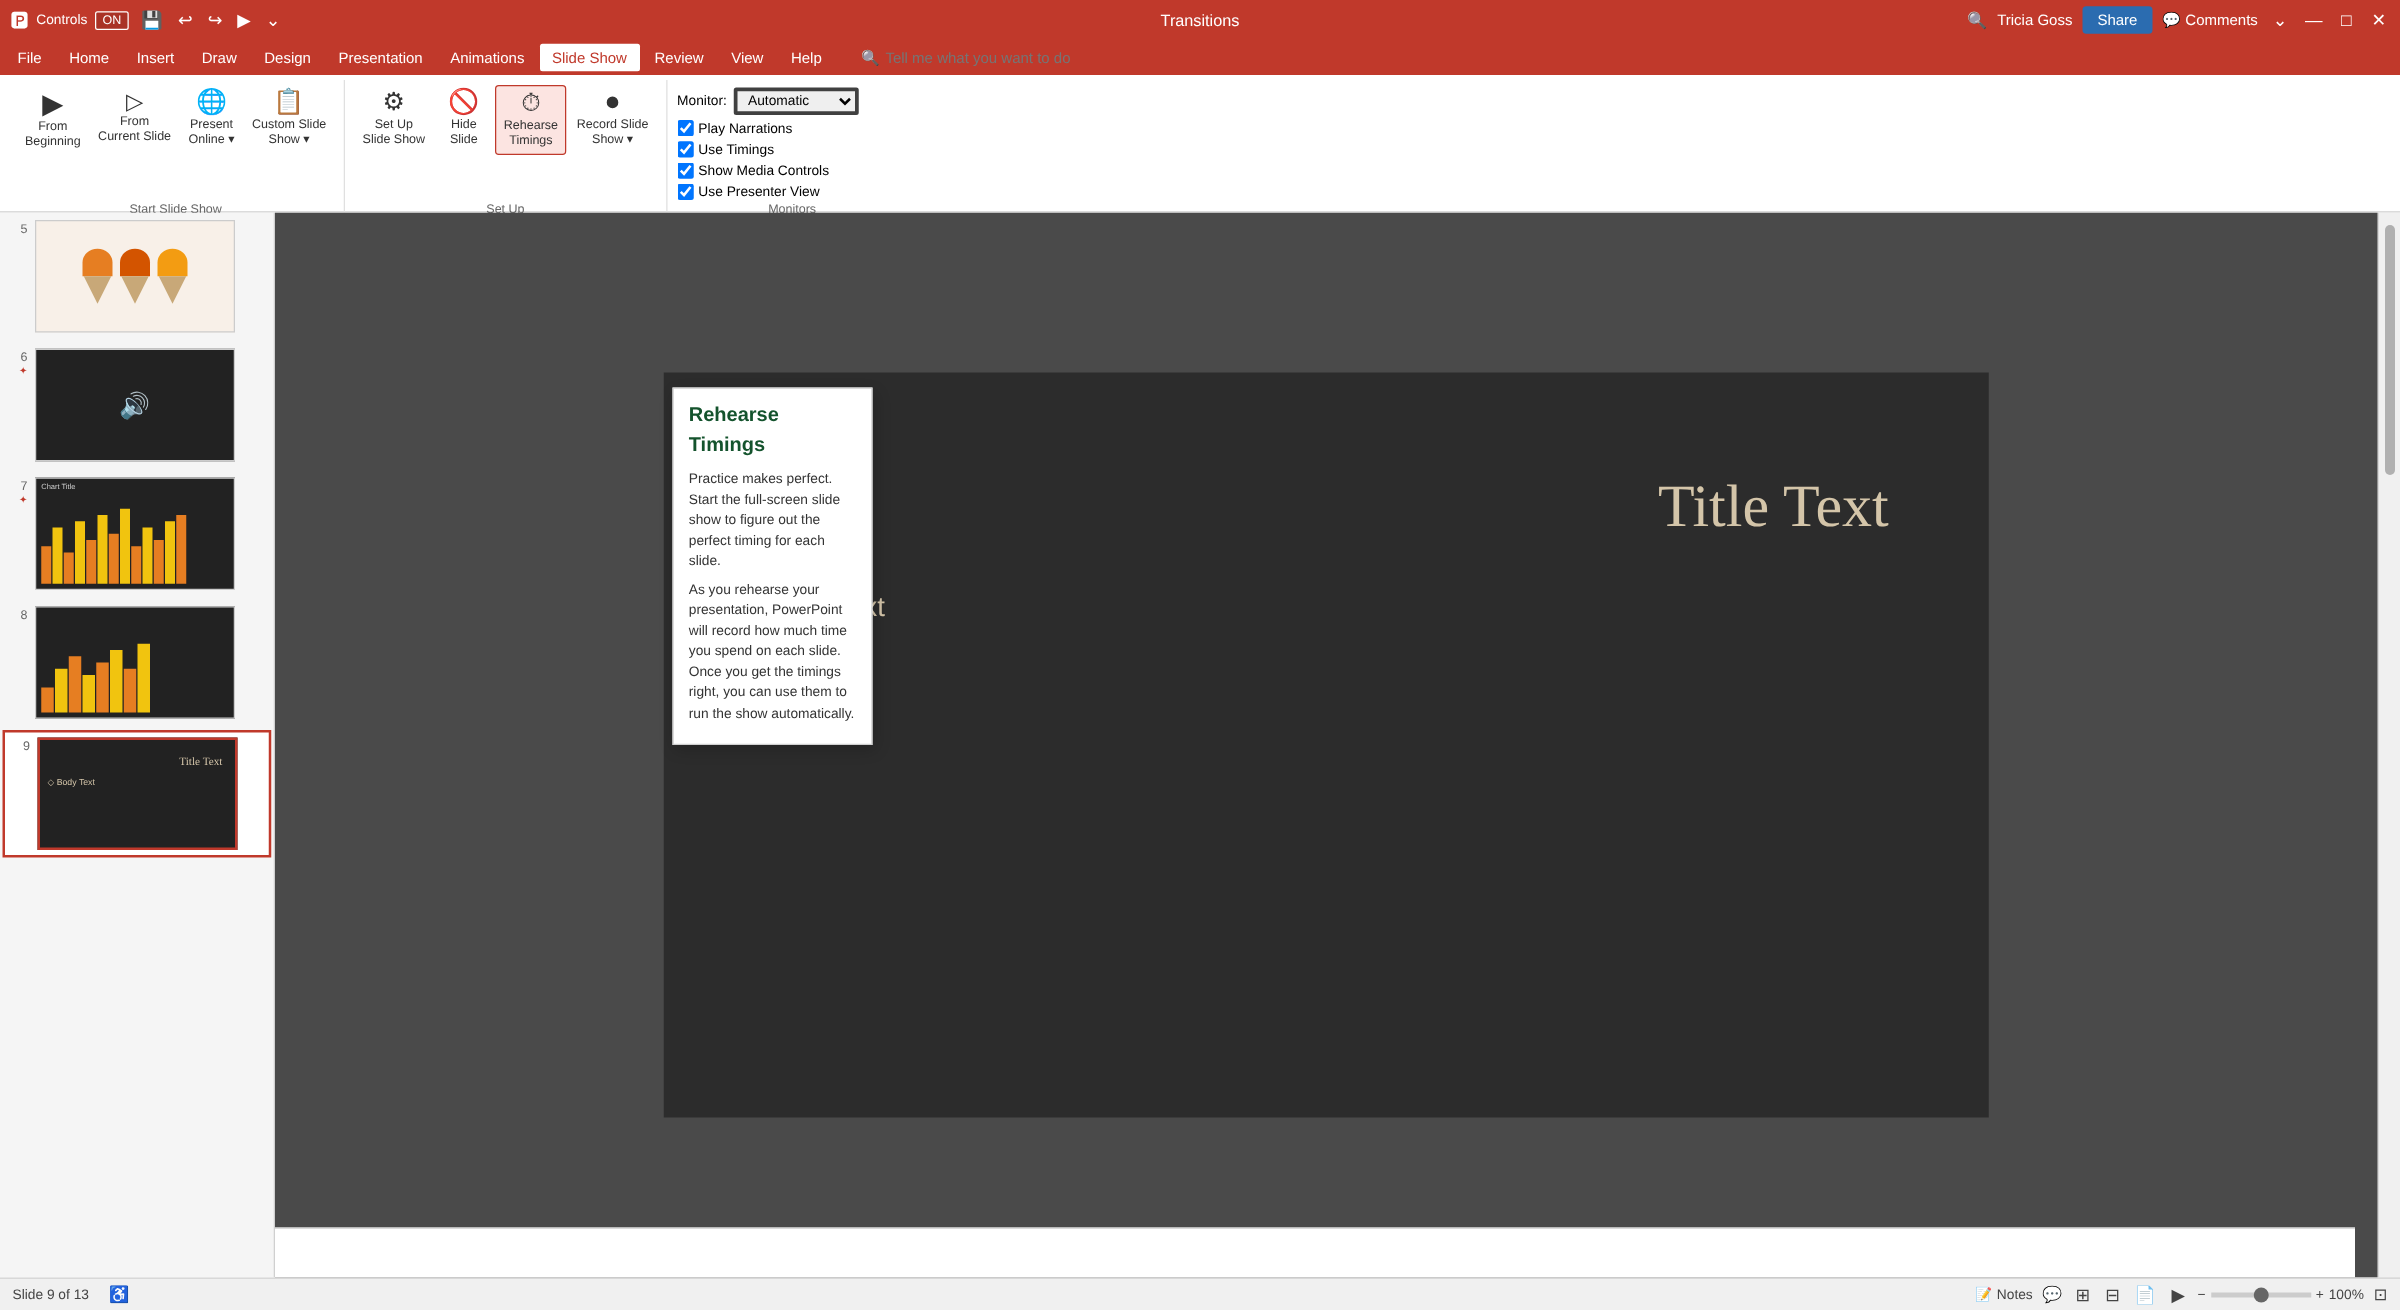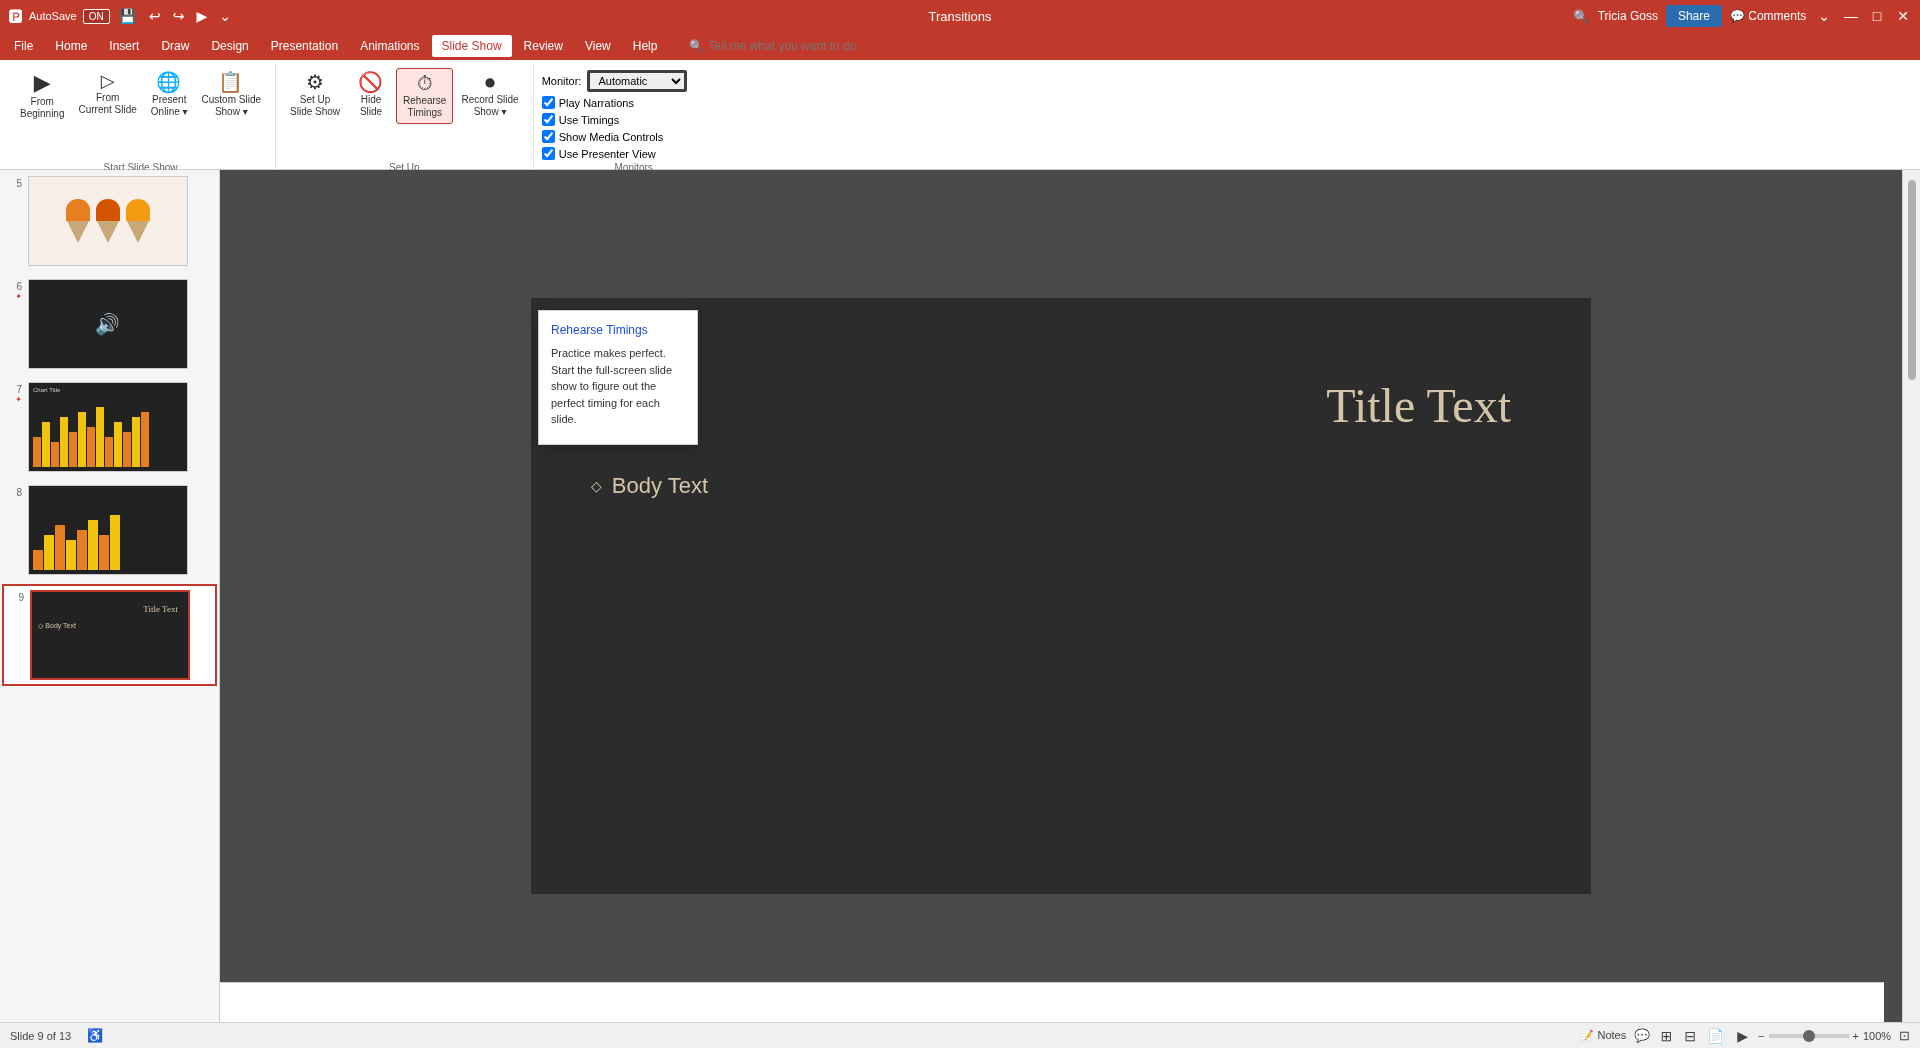--- a/index.html
+++ b/index.html
@@ -231,23 +231,23 @@
       background: white;
       border: 1px solid #d0d0d0;
       box-shadow: 2px 4px 12px rgba(0,0,0,0.2);
       padding: 10px 12px;
       z-index: 100;
       font-size: 11px;
       color: #333;
       line-height: 1.5;
     }
     #rehearse-popup h4 {
-      font-size: 12px;
-      font-weight: 400;
-      color: #1d4ed8;
+      font-size: 16px;
+      font-weight: 700;
+      color: #14532d;
       margin-bottom: 6px;
     }
     #rehearse-popup p { margin-bottom: 6px; }
 
     
     #right-panel {
       width: 18px;
       background: #f0f0f0;
       border-left: 1px solid #d0d0d0;
       display: flex;
@@ -296,21 +296,21 @@
     }
   </style>
 </head>
 <body>
 
 <div id="layout-wrapper">
 
   <div id="titlebar">
     <div class="left">
       <span style="font-size:16px;">🅿</span>
-      <span style="font-size:11px;">AutoSave</span>
+      <span style="font-size:11px;">Controls</span>
       <span class="autosave-badge">
         <span>ON</span>
       </span>
       <div class="quick-access">
         <span class="qa-btn">💾</span>
         <span class="qa-btn">↩</span>
         <span class="qa-btn">↪</span>
         <span class="qa-btn">▶</span>
         <span class="qa-btn">⌄</span>
       </div>
@@ -530,20 +530,21 @@
         </div>
       </div>
 
       <div style="position:absolute;bottom:0;left:0;right:18px;height:40px;background:white;border-top:1px solid #d0d0d0;display:flex;align-items:center;padding:0 16px;">
         <span style="color:#aaa;font-size:12px;margin-top:48px;">Click to add notes</span>
       </div>
 
       <div id="rehearse-popup">
         <h4>Rehearse Timings</h4>
         <p>Practice makes perfect. Start the full-screen slide show to figure out the perfect timing for each slide.</p>
+        <p>As you rehearse your presentation, PowerPoint will record how much time you spend on each slide. Once you get the timings right, you can use them to run the show automatically.</p>
       </div>
     </div>
 
     <div id="right-panel">
       <div style="width:8px;height:200px;background:#b0b0b0;border-radius:4px;margin-top:10px;"></div>
     </div>
   </div>
 
   <div id="statusbar">
     <div class="status-left">

